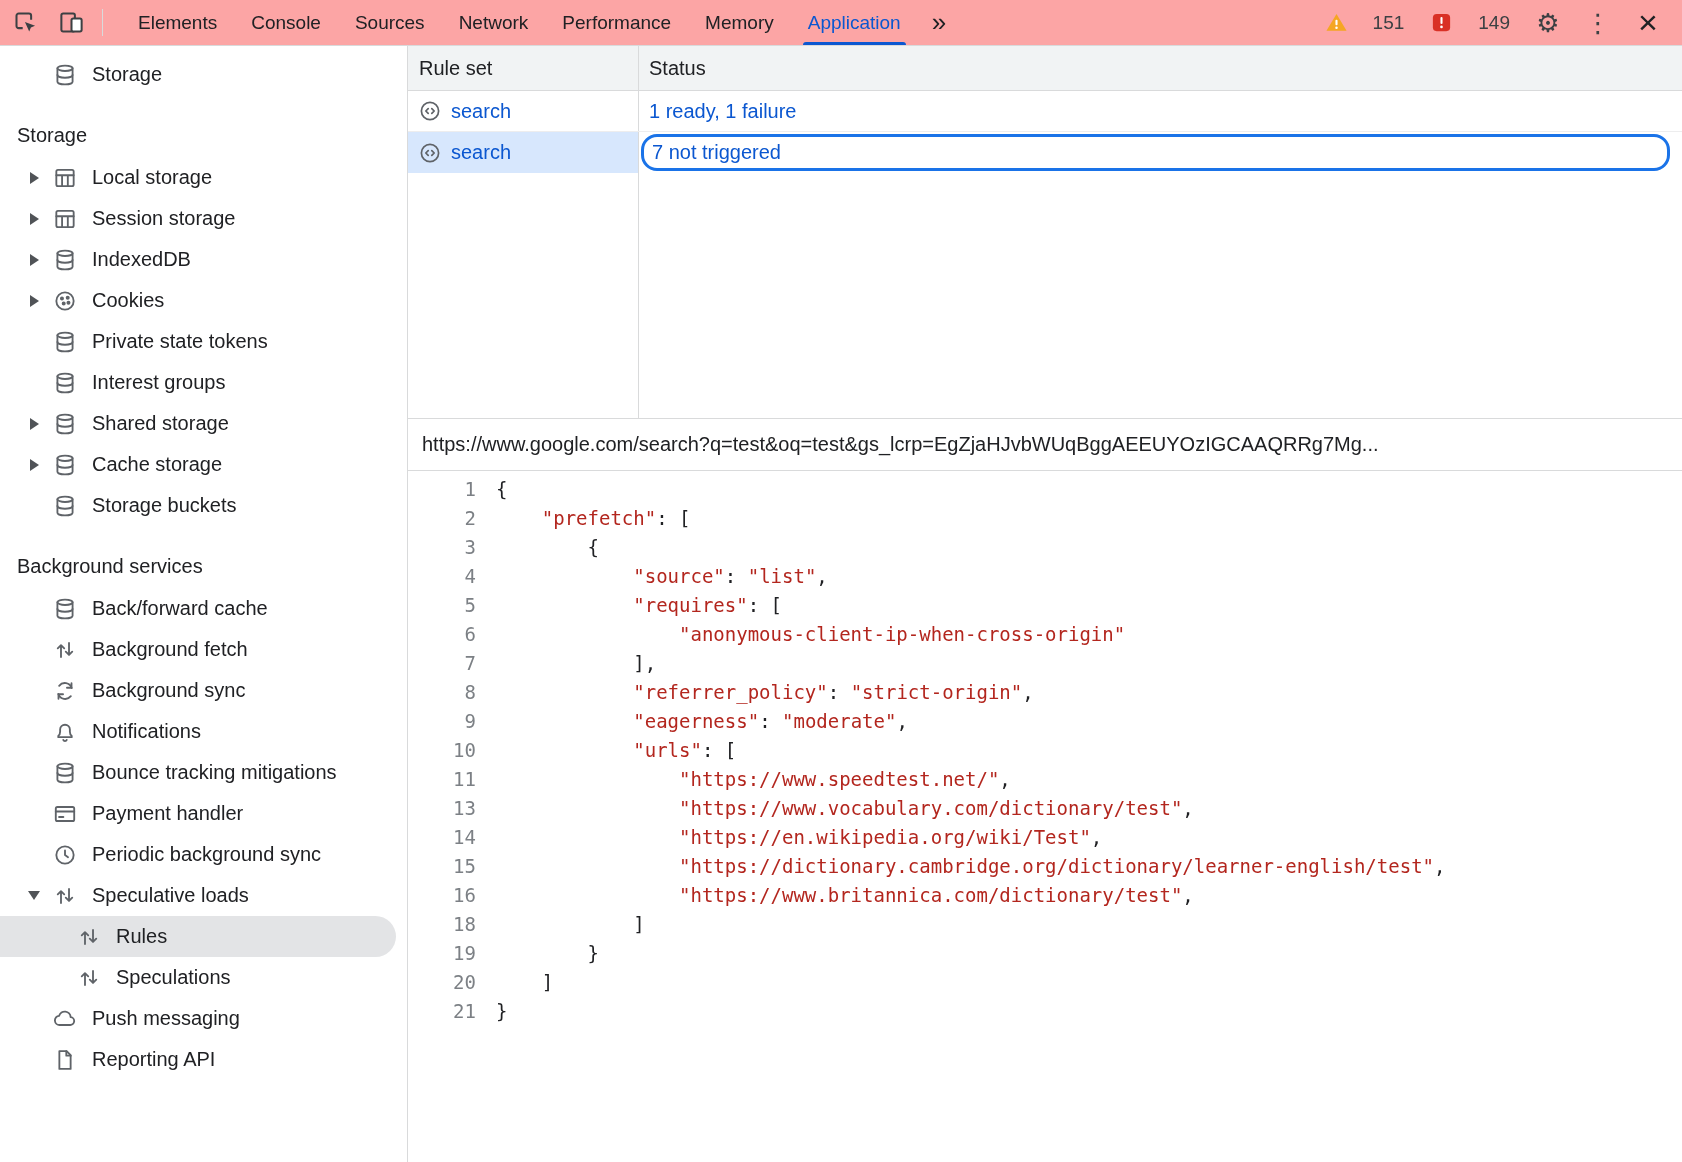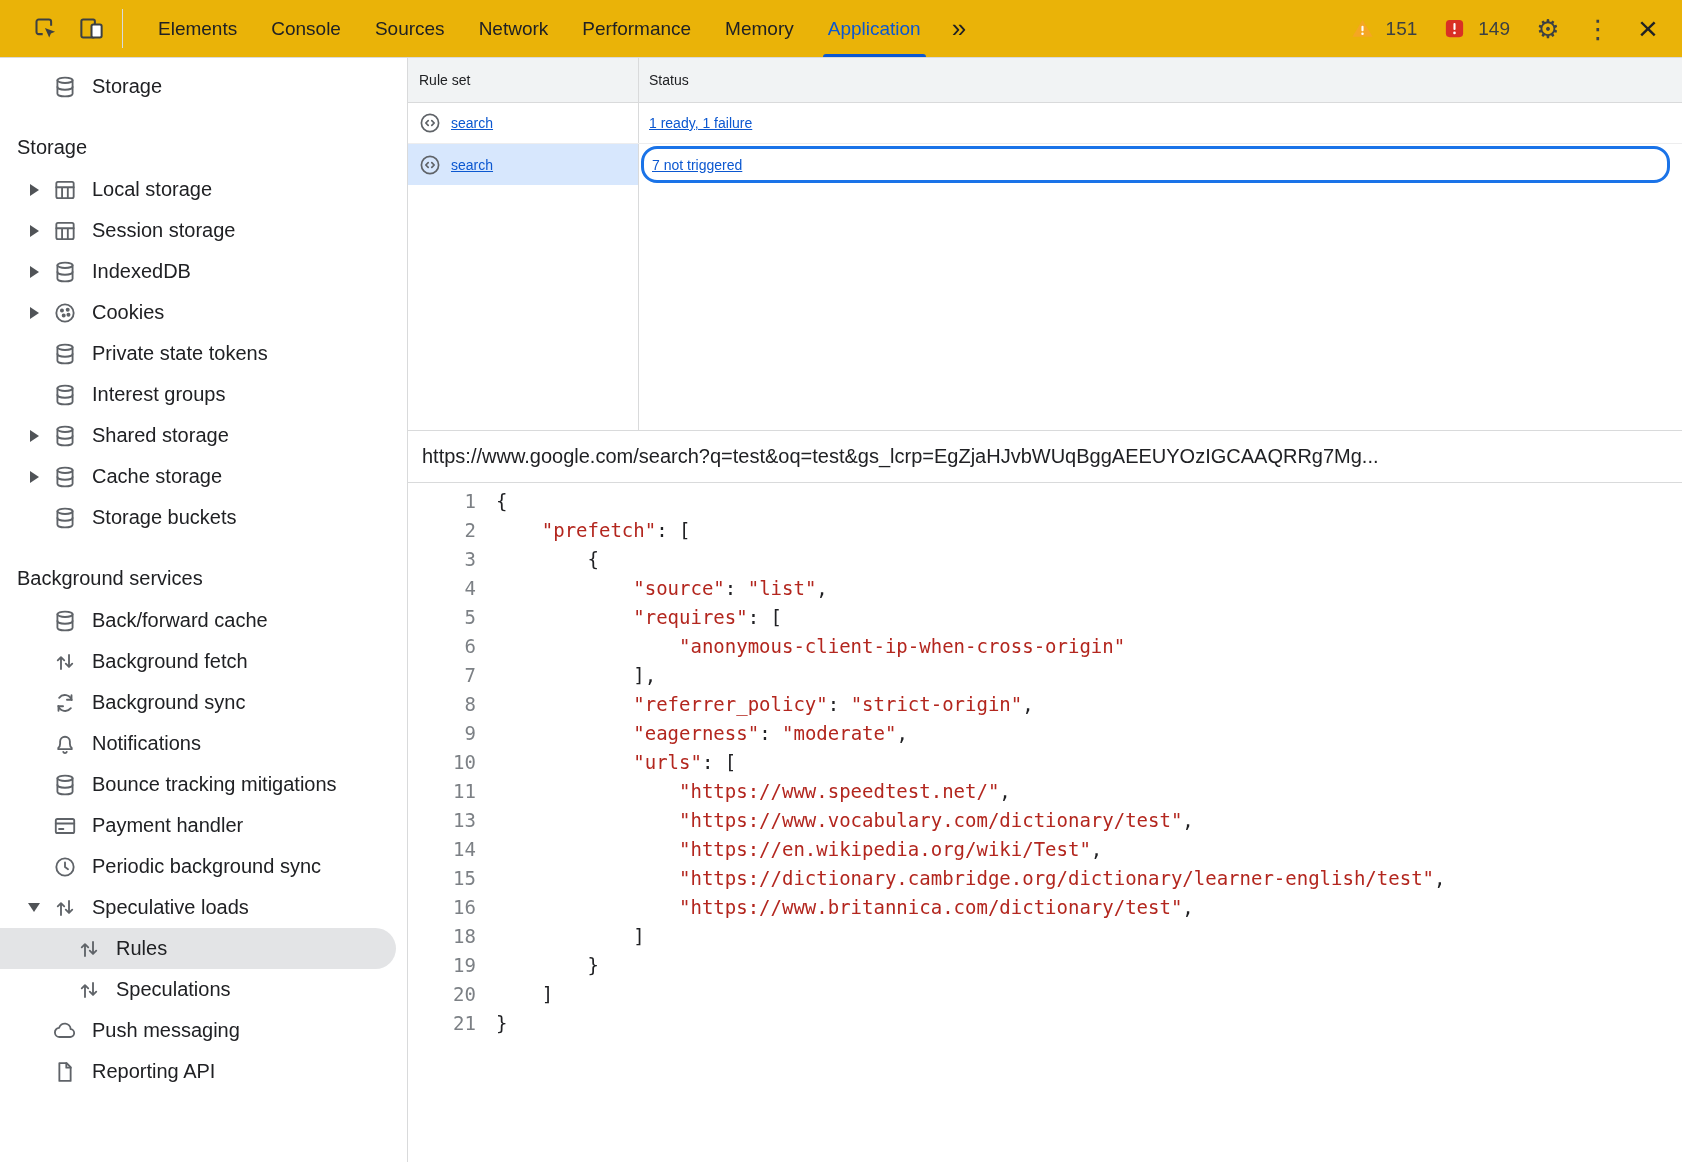--- a/index.html
+++ b/index.html
@@ -1,31 +1,31 @@
 <!DOCTYPE html>
 <html><head>
 <meta charset="utf-8">
 <style>
   *{box-sizing:border-box;margin:0;padding:0}
   html,body{width:1682px;height:1162px}
   body{font-family:"Liberation Sans",sans-serif;color:#202124;background:#fff;overflow:hidden}
   .devtools{width:1682px;height:1162px;display:flex;flex-direction:column}
 
   
-  .toolbar{height:58px;flex:none;display:flex;align-items:stretch;border-bottom:1px solid #d9dadb;padding-left:22px;background:#eab308}
+  .toolbar{height:46px;flex:none;display:flex;align-items:stretch;border-bottom:1px solid #d9dadb;padding-left:2px;background:#fca5a5}
   .tool-btn{width:46px;border:none;background:none;display:flex;align-items:center;justify-content:center;cursor:pointer}
   .tool-btn svg{width:27px;height:27px}
   .toolbar-sep{width:1px;background:#d9dadb;margin:9px 8px}
   .tabs{display:flex;align-items:stretch;margin-left:10px}
   .tab{position:relative;border:none;background:none;font-family:inherit;font-size:19px;color:#202124;padding:0 17px;cursor:pointer;white-space:nowrap}
   .tab.active{color:#0b57d0}
   .tab.active::after{content:"";position:absolute;left:12px;right:12px;bottom:0;height:3px;background:#0b57d0;border-radius:3px 3px 0 0}
   .more-tabs{border:none;background:none;font-family:inherit;font-size:26px;color:#202124;padding:0 14px;cursor:pointer}
   .toolbar-right{margin-left:auto;display:flex;align-items:center;gap:6px;padding-right:12px}
-  .badge{display:flex;align-items:center;gap:12px;font-size:19px;color:#3c4043;padding:0 10px;cursor:pointer}
+  .badge{display:flex;align-items:center;gap:25px;font-size:19px;color:#3c4043;padding:0 10px;cursor:pointer}
   .badge svg{width:23px;height:23px}
   .glyph-btn{width:44px;height:44px;border:none;background:none;font-family:"DejaVu Sans",sans-serif;font-size:26px;color:#3c4043;cursor:pointer;display:flex;align-items:center;justify-content:center}
   .glyph-btn.close{font-size:34px;color:#202124;font-family:"Liberation Sans",sans-serif}
 
   
   .body-wrap{flex:1;display:flex;min-height:0}
 
   
   .sidebar{width:408px;flex:none;border-right:1px solid #d9dadb;padding-top:8px;font-size:20px;overflow:hidden}
   .side-row{display:flex;align-items:center;height:41px;padding-left:16px;cursor:pointer;white-space:nowrap}
@@ -33,35 +33,35 @@
   .side-row.selected{background:#e3e4e6;border-radius:0 21px 21px 0;width:396px}
   .expander{width:36px;flex:none;display:flex;align-items:center;justify-content:center}
   .tri-r{width:0;height:0;border-left:9px solid #505357;border-top:6.5px solid transparent;border-bottom:6.5px solid transparent}
   .tri-d{width:0;height:0;border-top:9px solid #505357;border-left:6.5px solid transparent;border-right:6.5px solid transparent}
   .side-icon{width:26px;height:26px;flex:none;margin-right:14px;display:flex}
   .side-icon svg{width:26px;height:26px}
   .side-header{height:44px;display:flex;align-items:center;padding-left:17px;margin-top:18px;color:#202124}
 
   
   .main{flex:1;display:flex;flex-direction:column;min-width:0}
-  .grid{height:373px;flex:none;display:flex;flex-direction:column;border-bottom:1px solid #d9dadb;font-size:14px}
+  .grid{height:373px;flex:none;display:flex;flex-direction:column;border-bottom:1px solid #d9dadb;font-size:20px}
   .thead{display:flex;align-items:stretch;height:45px;flex:none;background:#f1f3f4;border-bottom:1px solid #d9dadb}
   .th1{width:231px;flex:none;display:flex;align-items:center;padding-left:11px;border-right:1px solid #d9dadb}
   .th2{flex:1;display:flex;align-items:center;padding-left:10px}
   .trow{display:flex;align-items:stretch;height:41px;flex:none;border-bottom:1px solid #ededee;cursor:pointer}
   .trow.selected{border-bottom:none}
   .tcell{display:flex;align-items:center}
   .c1{width:231px;flex:none;padding-left:10px;gap:9px;border-right:1px solid #d9dadb}
   .c2{flex:1;padding:0}
   .status-inner{flex:1;height:100%;display:flex;align-items:center;padding-left:10px}
   .trow.selected .c1{background:#d7e7fd}
   .trow.selected .status-inner{border:3px solid #1a73e8;border-radius:16px;margin:2px 12px 2px 2px;padding-left:8px;background:#fff;height:auto;align-self:stretch}
   .rs-icon{width:24px;height:24px;flex:none;display:flex}
   .rs-icon svg{width:24px;height:24px}
-  .link{color:#0b57d0;text-decoration:underline;cursor:pointer;white-space:nowrap}
+  .link{color:#0b57d0;cursor:pointer;white-space:nowrap}
   .gfill{flex:1;display:flex}
   .gfill-c1{width:231px;border-right:1px solid #d9dadb}
 
   
   .url-bar{height:52px;flex:none;display:flex;align-items:center;padding-left:14px;border-bottom:1px solid #d9dadb;font-size:20px;white-space:nowrap;overflow:hidden}
 
   
   .code{flex:1;overflow:hidden;padding-top:4px;font-family:"DejaVu Sans Mono",monospace;font-size:19px;background:#fff}
   .cline{display:flex;line-height:29px}
   .lnum{width:88px;flex:none;text-align:right;padding-right:20px;color:#7c8085}

